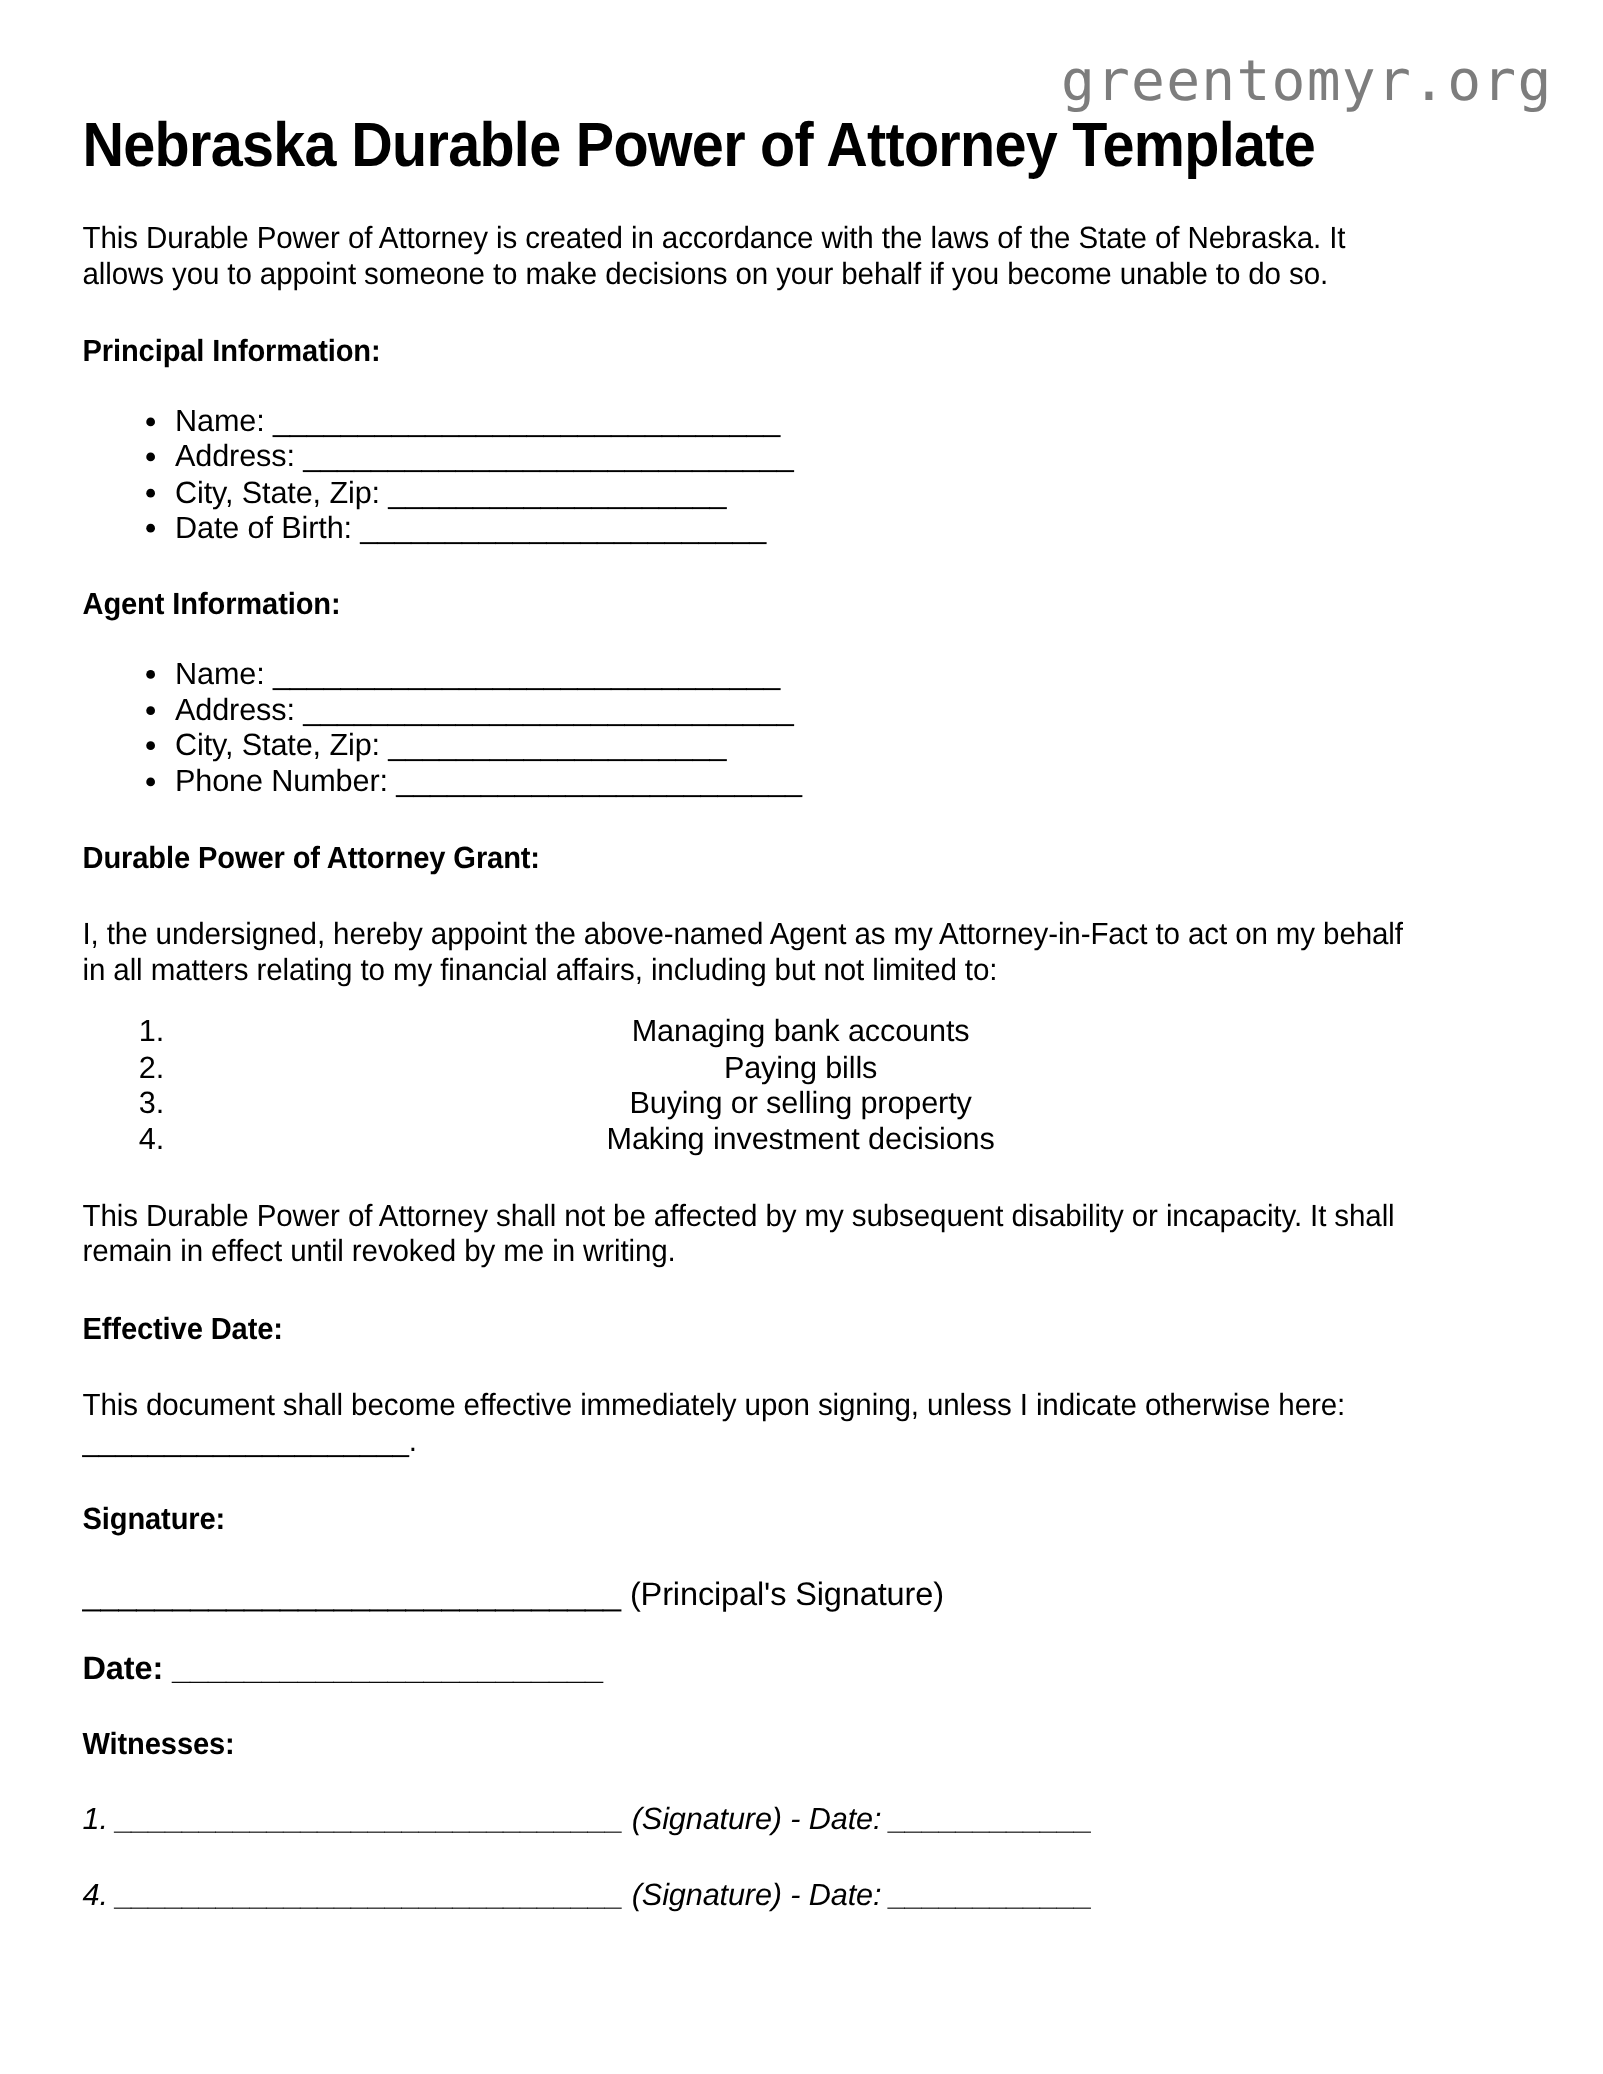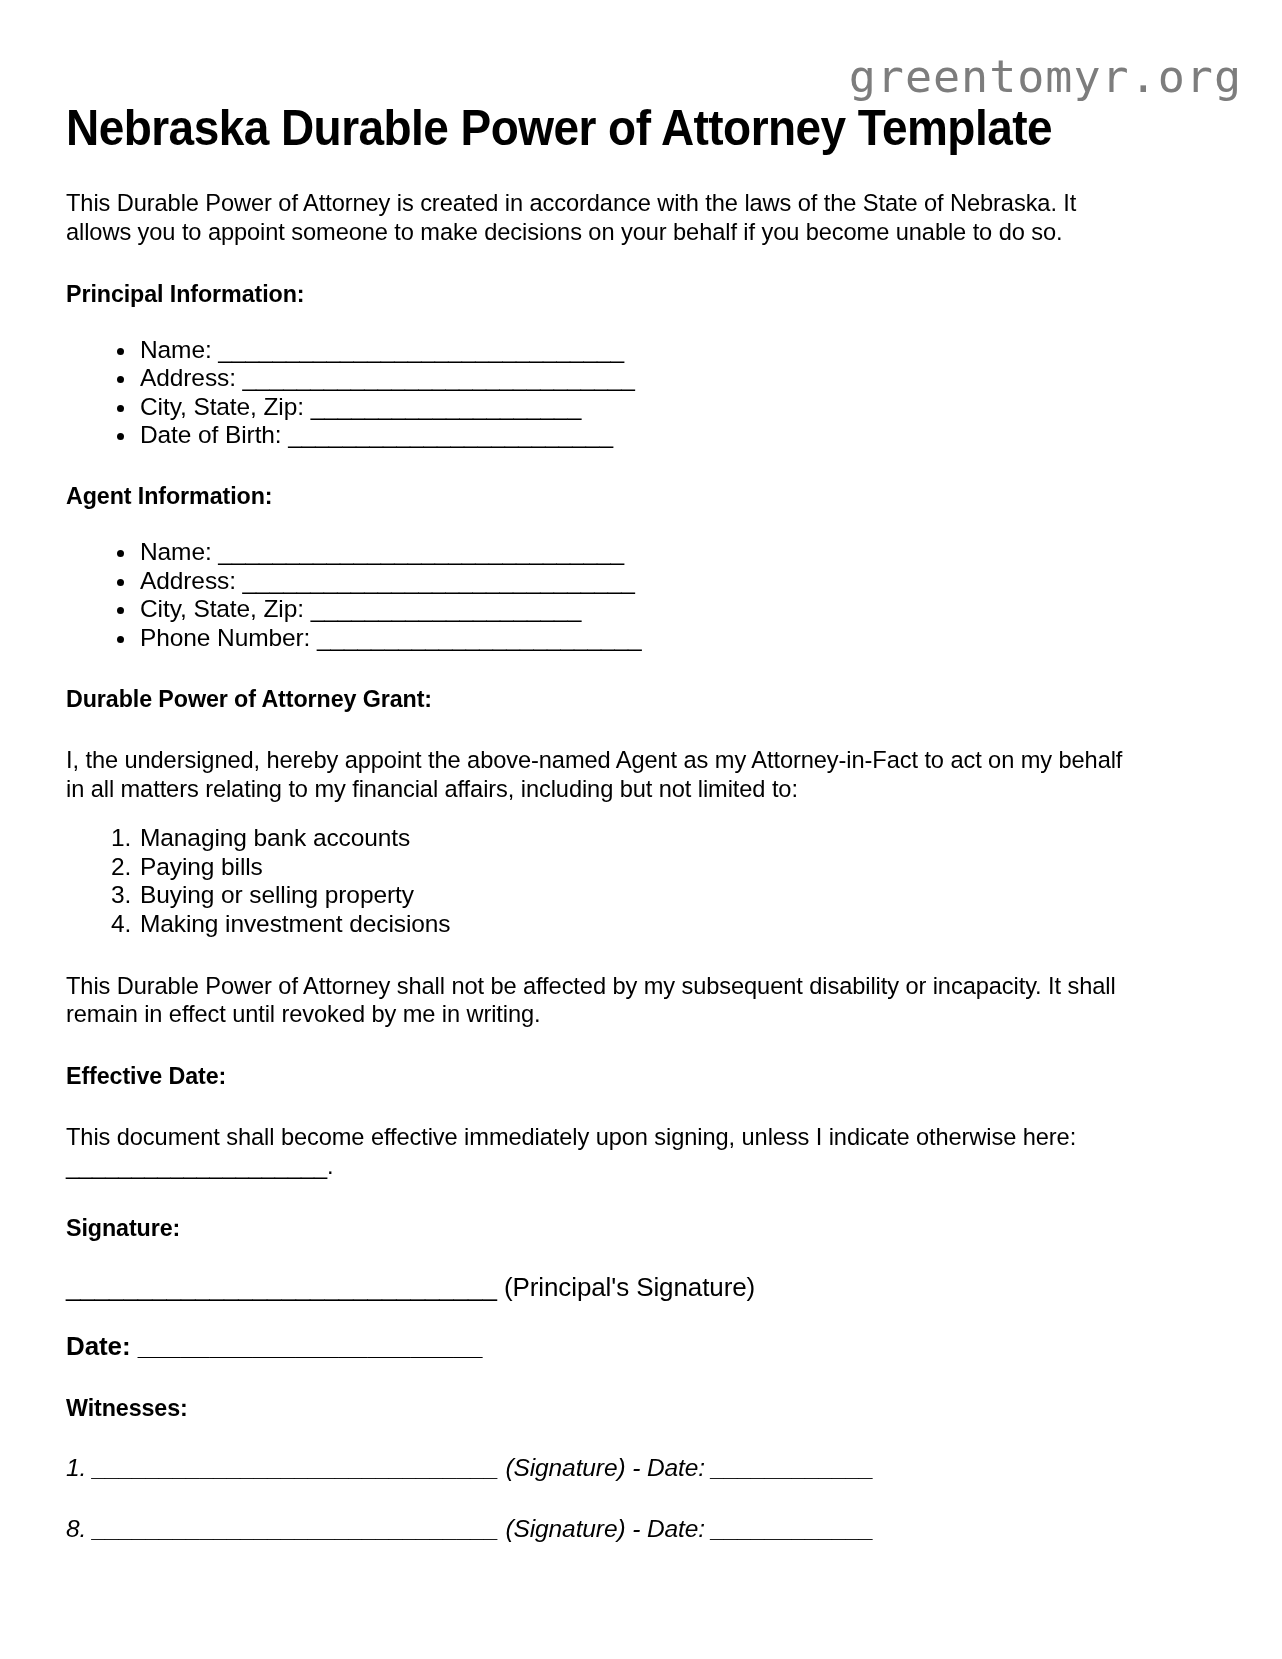--- a/index.html
+++ b/index.html
@@ -12,21 +12,21 @@
     width: 1282px;
     height: 1659px;
     position: relative;
     overflow: hidden;
     font-family: "Liberation Sans", sans-serif;
     color: #000000;
   }
 
   .page {
     position: absolute;
-    top: 16px; left: 0;
+    top: 4px; left: 0;
     width: 1282px;
     height: 1258px;
     background: #ffffff;
     box-sizing: border-box;
     padding: 15px;
   }
 
   .watermark {
     position: absolute;
     top: 34px;
@@ -88,20 +88,21 @@
     font-size: 24.5px;
     line-height: 1.16;
     letter-spacing: -0.1px;
     padding-left: 2px;
   }
 
   ol.grant-list {
     margin: 20px 0 0 0;
     padding-left: 72px;
     list-style-type: decimal;
+    text-align: center;
   }
   ol.grant-list li {
     font-size: 24.5px;
     line-height: 1.17;
     letter-spacing: -0.1px;
     padding-left: 2px;
   }
 
   p.sig-line {
     font-size: 26px;
@@ -174,16 +175,16 @@
     <h2 class="section-heading">Signature:</h2>
 
     <p class="sig-line">______________________________ (Principal's Signature)</p>
 
     <p class="sig-line tight">Date: ________________________</p>
 
     <h2 class="section-heading">Witnesses:</h2>
 
     <p class="witness-line">1. ______________________________ (Signature) - Date: ____________</p>
 
-    <p class="witness-line">8. ______________________________ (Signature) - Date: ____________</p>
+    <p class="witness-line">4. ______________________________ (Signature) - Date: ____________</p>
 
   </div>
 </div>
 
 </body></html>

